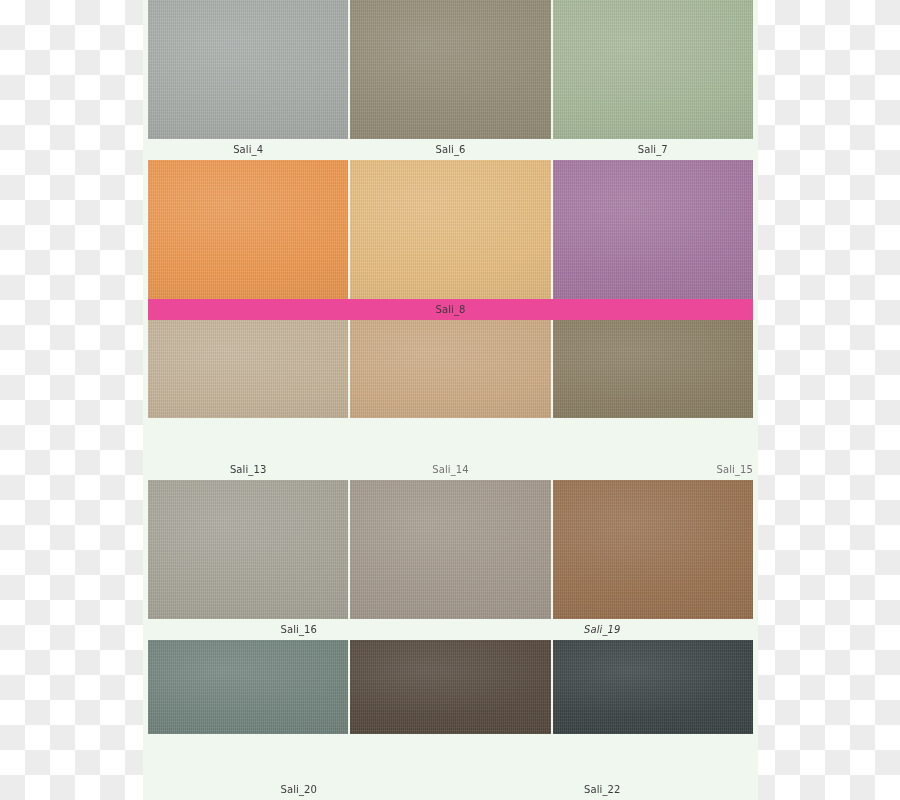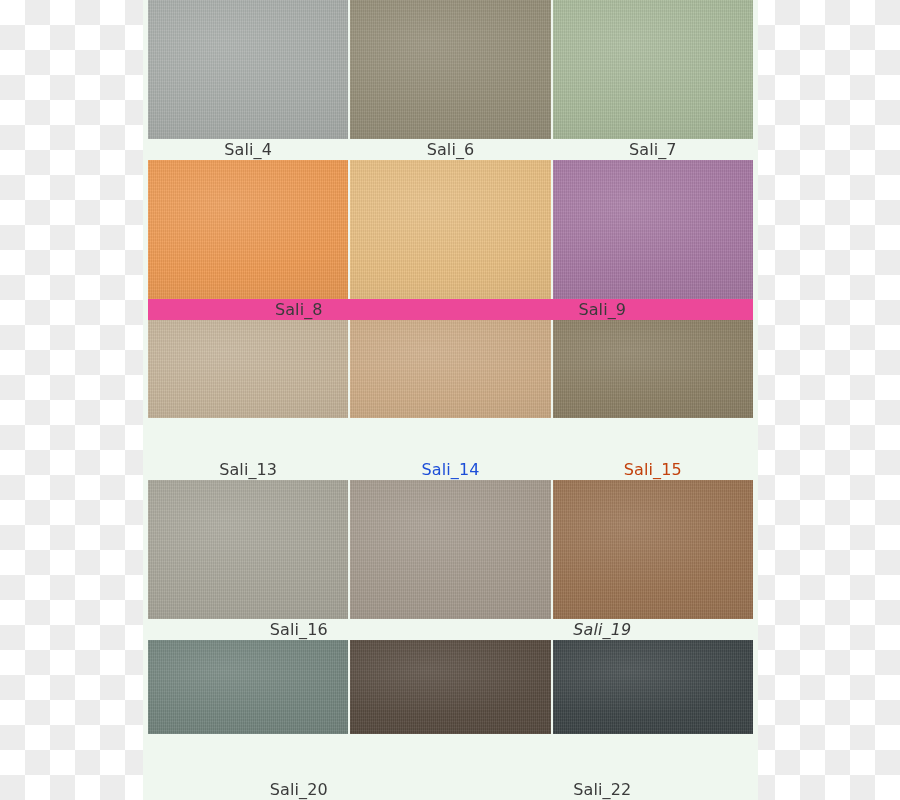--- a/index.html
+++ b/index.html
@@ -104,21 +104,21 @@
     flex: 0 0 21px;
     display: flex;
     align-items: center;
     background: #eff7ef;
     margin: 0 5px;
   }
   .label-cell {
     flex: 1 1 0;
     min-width: 0;
     text-align: center;
-    font-size: 16px;
+    font-size: 10px;
     line-height: 21px;
     color: #3b3b3b;
     letter-spacing: 0.1px;
     white-space: nowrap;
     font-family: "DejaVu Sans", "Liberation Sans", sans-serif;
   }
   .label-cell + .label-cell {
     margin-left: 2px;
   }
 </style>
@@ -167,21 +167,20 @@
           <div class="shade"></div>
         </div>
         <div class="swatch-cell">
           <div class="swatch-color" style="background-color: rgb(167, 121, 164);"></div>
           <div class="weave"></div>
           <div class="shade"></div>
         </div>
       </div>
       <div class="label-band" style="background-color: #ec4899;">
         <div class="label-cell" style="color: rgb(59, 59, 59);">Sali_8</div>
-        <div class="label-cell" style="color: rgb(59, 59, 59);">Sali_9</div>
       </div>
     </div>
 
     <div class="swatch-row">
       <div class="swatch-strip">
         <div class="swatch-cell">
           <div class="swatch-color" style="background-color: rgb(199, 182, 156);"></div>
           <div class="weave"></div>
           <div class="shade"></div>
         </div>
@@ -191,22 +190,22 @@
           <div class="shade"></div>
         </div>
         <div class="swatch-cell">
           <div class="swatch-color" style="background-color: rgb(141, 129, 102);"></div>
           <div class="weave"></div>
           <div class="shade"></div>
         </div>
       </div>
       <div class="label-band" style="background-color: rgb(239, 247, 239); margin-top: 41px;">
         <div class="label-cell" style="color: rgb(59, 59, 59);">Sali_13</div>
-        <div class="label-cell" style="color: #1d4ed8;">Sali_14</div>
-        <div class="label-cell" style="color: #c2410c;">Sali_15</div>
+        <div class="label-cell" style="color: #737373;">Sali_14</div>
+        <div class="label-cell" style="color: #737373; text-align: right;">Sali_15</div>
       </div>
     </div>
 
     <div class="swatch-row">
       <div class="swatch-strip">
         <div class="swatch-cell">
           <div class="swatch-color" style="background-color: rgb(169, 167, 155);"></div>
           <div class="weave"></div>
           <div class="shade"></div>
         </div>

